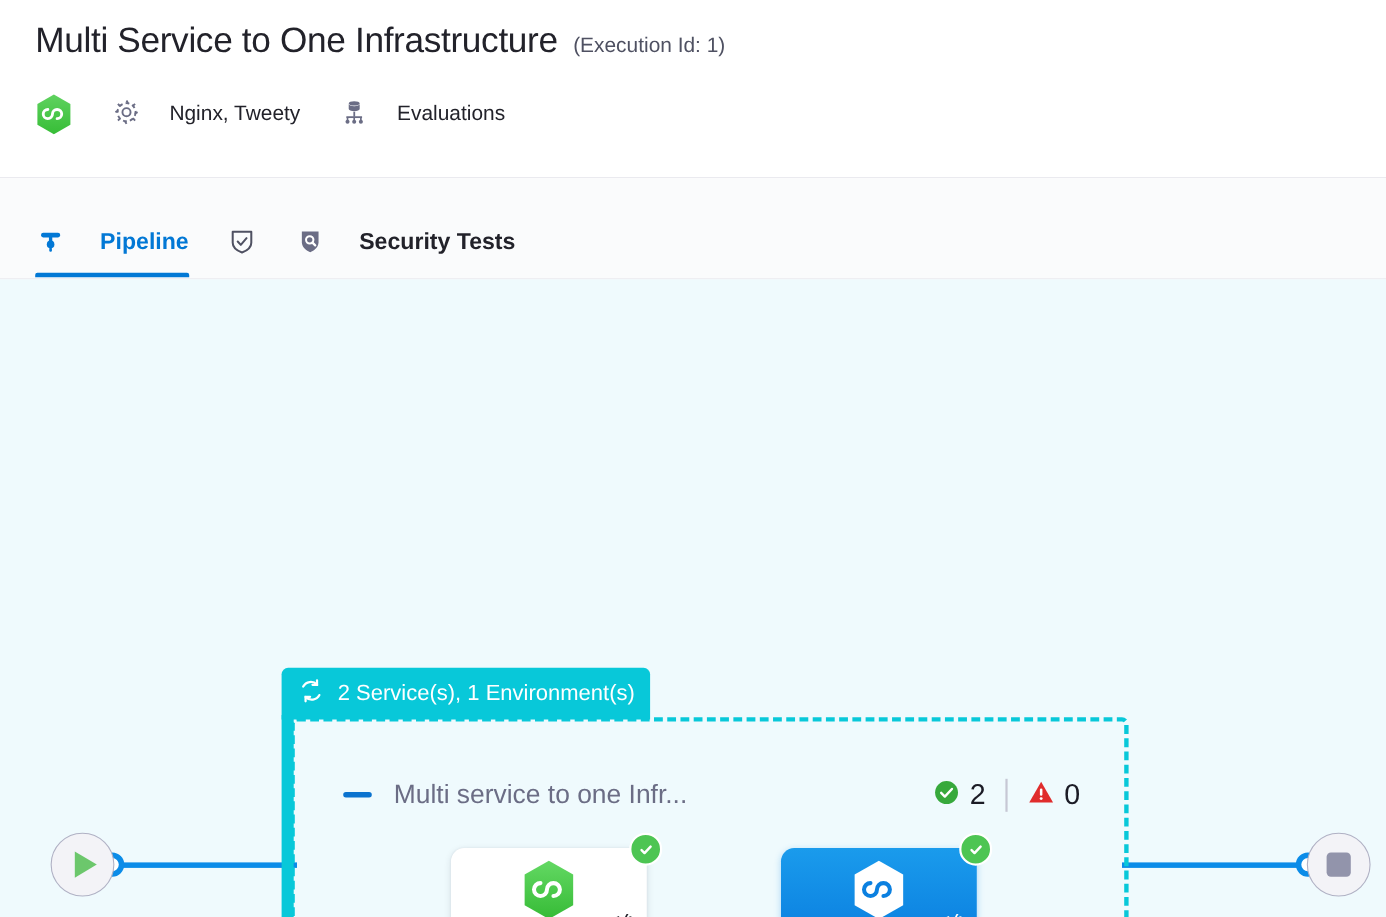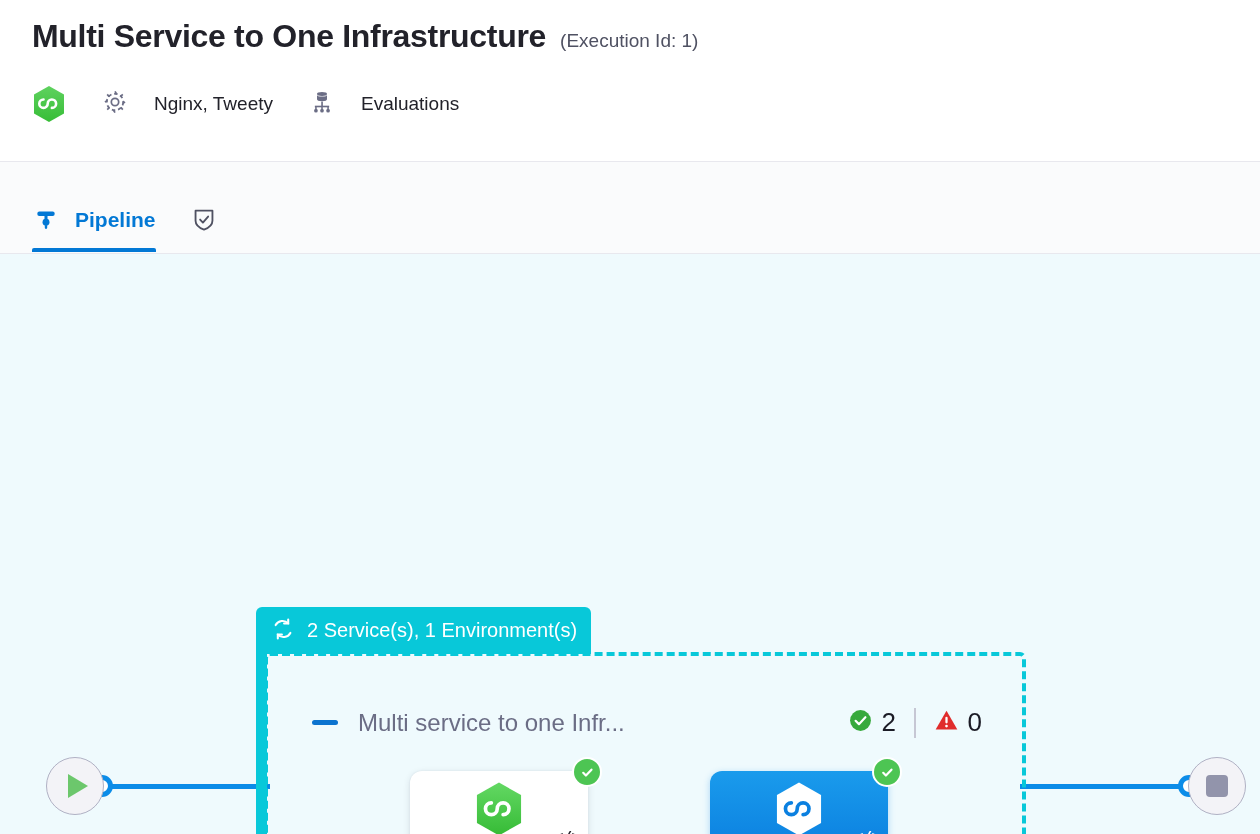--- a/index.html
+++ b/index.html
@@ -24,21 +24,21 @@
   }
   .title-row {
     position: absolute;
     left: 32px; top: 14px;
     display: flex;
     align-items: baseline;
     gap: 14px;
   }
   .page-title {
     font-size: 32px;
-    font-weight: bold;
+    font-weight: normal;
     color: #22222a;
     letter-spacing: -0.3px;
     line-height: 44px;
   }
   .exec-id {
     font-size: 19px;
     color: #4f5162;
     line-height: 30px;
   }
   .meta-row {
@@ -74,21 +74,21 @@
   .tabs {
     position: absolute;
     left: 32px; top: 0;
     height: 92px;
     display: flex;
     align-items: flex-start;
   }
   .tab {
     display: flex;
     align-items: center;
-    gap: 15px;
+    gap: 31px;
     height: 90px;
     padding: 0 0 0 0;
     margin-right: 34px;
     cursor: pointer;
     position: relative;
     padding-top: 26px;
     align-self: flex-start;
   }
   .tab .tab-label {
     font-size: 21px;
@@ -376,20 +376,30 @@
 
     <div class="tab">
       <span class="tab-icon">
         <svg width="26" height="26" viewBox="0 0 24 24" fill="none" stroke="#4f5162" stroke-width="1.7" stroke-linejoin="round">
           <path d="M4.2 3.4 h15.6 v9.2 c0 4.2 -4 6.8 -7.8 8.2 c-3.8 -1.4 -7.8 -4 -7.8 -8.2 Z"></path>
           <path d="M8.4 11.6 l2.6 2.8 l4.8 -5.6" stroke-linecap="round"></path>
         </svg>
       </span>
     </div>
 
+    <div class="tab">
+      <span class="tab-icon">
+        <svg width="26" height="26" viewBox="0 0 24 24">
+          <path d="M5 3.2 h14 v9 c0 4.3 -3.8 6.9 -7 8.4 c-3.2 -1.5 -7 -4.1 -7 -8.4 Z" fill="#6b6d85"></path>
+          <circle cx="11.6" cy="10.2" r="3.1" fill="none" stroke="#ffffff" stroke-width="1.7"></circle>
+          <path d="M13.9 12.5 l2.3 2.3" stroke="#ffffff" stroke-width="1.9" stroke-linecap="round"></path>
+        </svg>
+      </span>
+      <span class="tab-label">Security Tests</span>
+    </div>
 
   </div>
 </div>
 
 <div class="canvas">
 
   <div class="line line-left"></div>
   <div class="line line-right"></div>
   <div class="endcap endcap-left"></div>
   <div class="endcap endcap-right"></div>

